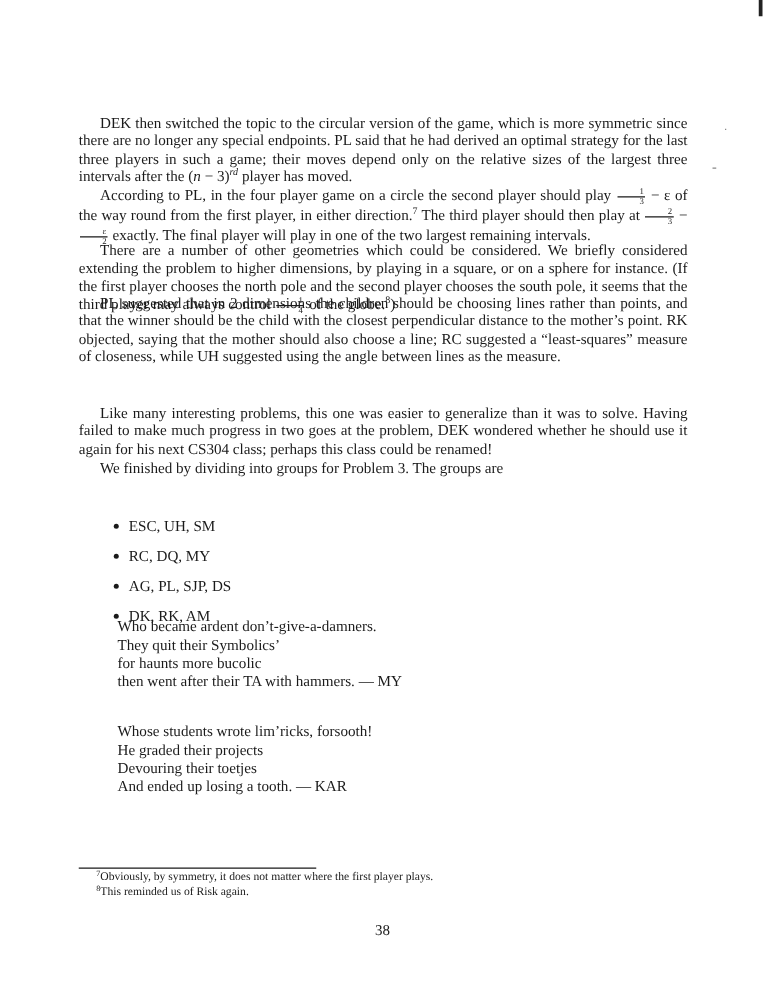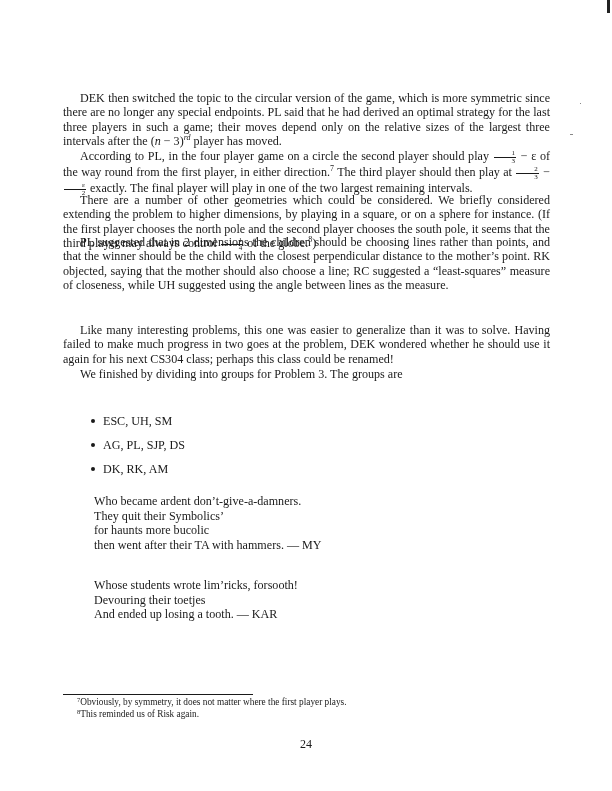--- a/index.html
+++ b/index.html
@@ -75,37 +75,39 @@
   </div>
 
   <div class="text-block" style="top:367px;">
     <p class="para">
       <span>We finished by dividing into groups for Problem 3. The groups are</span>
     </p>
   </div>
 
   <ul class="bullets">
     <li><span class="bullet"></span><span>ESC, UH, SM</span></li>
+    <li><span class="bullet"></span><span>RC, DQ, MY</span></li>
     <li><span class="bullet"></span><span>AG, PL, SJP, DS</span></li>
     <li><span class="bullet"></span><span>DK, RK, AM</span></li>
   </ul>
 
   <div class="poem" style="top:494px;">
     <div>Who became ardent don’t-give-a-damners.</div>
     <div>They quit their Symbolics’</div>
     <div>for haunts more bucolic</div>
     <div>then went after their TA with hammers. — MY</div>
   </div>
 
   <div class="poem" style="top:578px;">
     <div>Whose students wrote lim’ricks, forsooth!</div>
+    <div>He graded their projects</div>
     <div>Devouring their toetjes</div>
     <div>And ended up losing a tooth. — KAR</div>
   </div>
 
   <div class="footnote-rule"></div>
   <div class="footnotes">
     <div><sup>7</sup><span>Obviously, by symmetry, it does not matter where the first player plays.</span></div>
     <div><sup>8</sup><span>This reminded us of Risk again.</span></div>
   </div>
 
-  <div class="page-number">24</div>
+  <div class="page-number">38</div>
 </div>
 
 </body></html>

